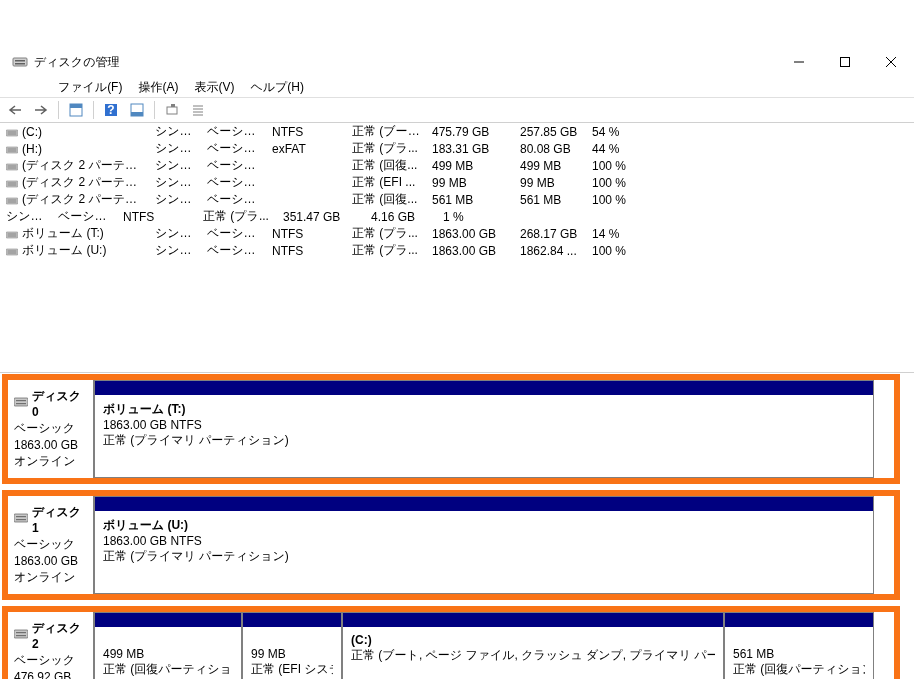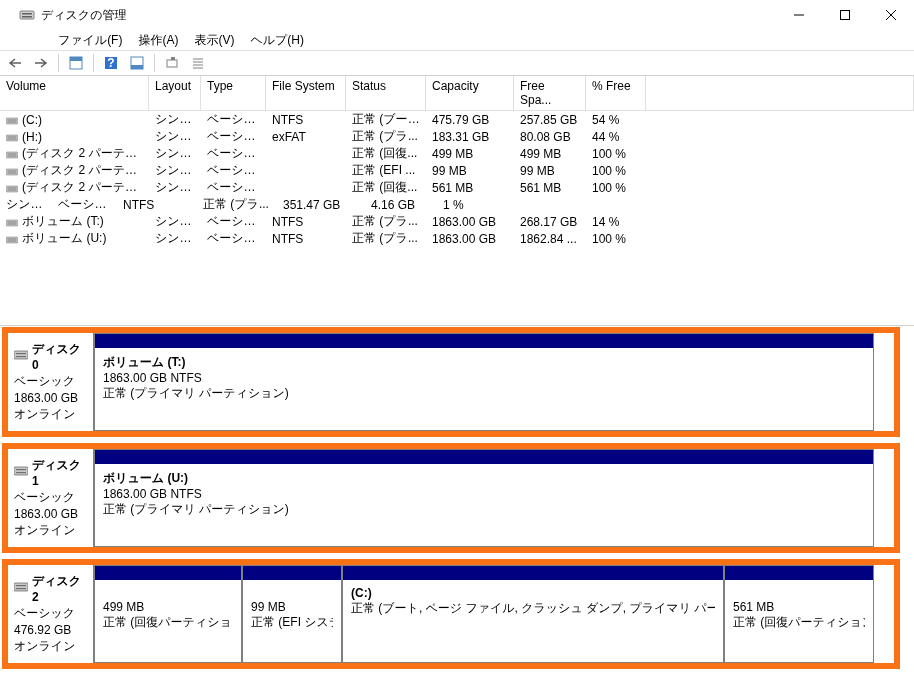--- a/index.html
+++ b/index.html
@@ -1,17 +1,17 @@
 <!DOCTYPE html>
 <html><head>
 <meta charset="utf-8">
 <style>
 * { box-sizing: border-box; font-family: "Segoe UI", "Yu Gothic UI", Meiryo, sans-serif; font-size: 12px; }
 body { margin: 0; padding: 0; background: #fff; width: 914px; height: 679px; overflow: hidden; display: flex; flex-direction: column; }
-.titlebar { display: flex; align-items: center; height: 30px; padding: 0 0 0 19px; }
+.titlebar { display: flex; align-items: center; height: 30px; padding: 0 0 0 12px; margin-top: 47px; }
 .titlebar .app-icon { width: 16px; height: 16px; margin-right: 6px; }
 .titlebar .title { flex: 1; }
 .win-controls { display: flex; }
 .win-controls .wc { width: 46px; height: 30px; display: flex; align-items: center; justify-content: center; }
 .menubar { display: flex; height: 20px; padding: 0 4px; margin-left: 46px; }
 .menubar .mi { padding: 2px 8px; }
 .toolbar { display: flex; align-items: center; height: 26px; padding: 2px 4px; border-top: 1px solid #e0e0e0; border-bottom: 1px solid #d0d0d0; gap: 4px; }
 .toolbar .tb { width: 22px; height: 22px; display: flex; align-items: center; justify-content: center; border: 1px solid transparent; }
 .toolbar .sep { width: 1px; height: 18px; background: #d0d0d0; margin: 0 2px; }
 .main { flex: 1; display: flex; flex-direction: column; overflow: hidden; }
@@ -119,31 +119,20 @@
         <line x1="2" y1="3" x2="12" y2="3" stroke="#808080"></line>
         <line x1="2" y1="6" x2="12" y2="6" stroke="#808080"></line>
         <line x1="2" y1="9" x2="12" y2="9" stroke="#808080"></line>
         <line x1="2" y1="12" x2="12" y2="12" stroke="#808080"></line>
       </svg>
     </div>
 </div>
 
 <div class="main">
   <div class="volume-list">
-    <div class="vl-header">
-      <div class="col col-vol">Volume</div>
-      <div class="col col-lay">Layout</div>
-      <div class="col col-typ">Type</div>
-      <div class="col col-fs">File System</div>
-      <div class="col col-st">Status</div>
-      <div class="col col-cap">Capacity</div>
-      <div class="col col-fr">Free Spa...</div>
-      <div class="col col-pf">% Free</div>
-      <div class="col col-rest"></div>
-    </div>
     <div id="vl-body">
         <div class="vl-row">
           <div class="cell col-vol"><span class="drive-icon"><svg width="12" height="10" viewBox="0 0 12 10">
                 <rect x="0" y="2" width="12" height="6" rx="1" fill="#c8c8c8" stroke="#707070" stroke-width="0.5"></rect>
                 <rect x="1.5" y="3.5" width="9" height="1" fill="#808080"></rect>
                 <rect x="1.5" y="5.5" width="9" height="1" fill="#808080"></rect>
               </svg></span><span>(C:)</span></div>
           <div class="cell col-lay">シンプル</div>
           <div class="cell col-typ">ベーシック</div>
           <div class="cell col-fs">NTFS</div>

